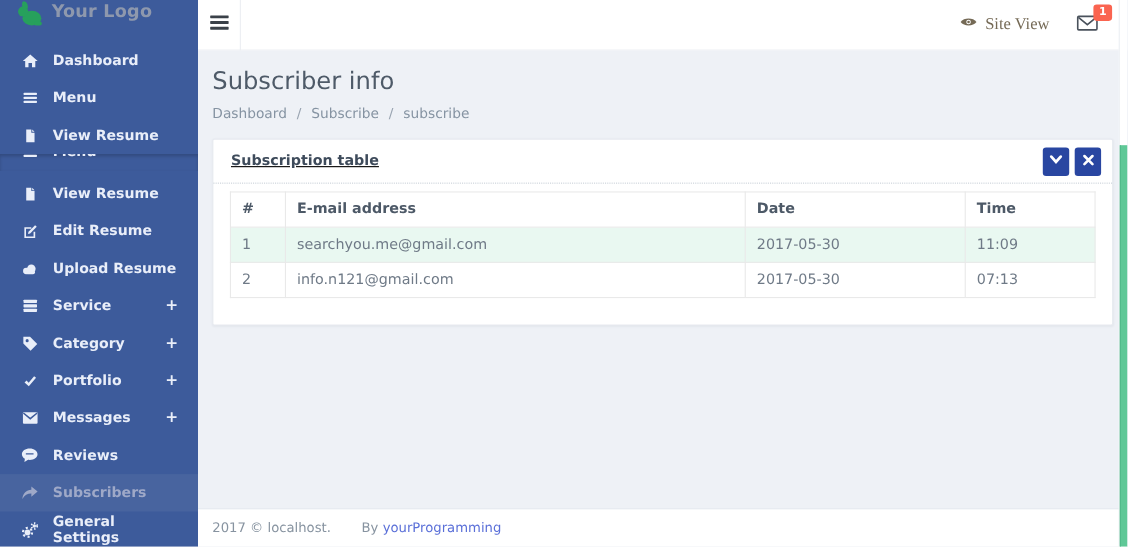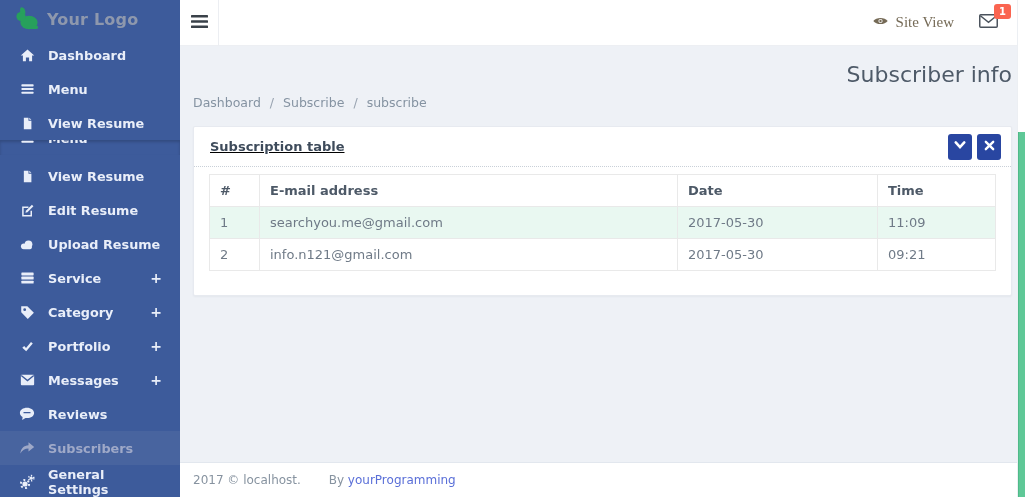--- a/index.html
+++ b/index.html
@@ -5,21 +5,21 @@
   * { box-sizing: border-box; margin: 0; padding: 0; }
   html,body { width:1025px; height:497px; }
   body {
     font-family: "DejaVu Sans","Liberation Sans",sans-serif;
     background: var(--color-content-bg,#eef1f6);
     position: relative; overflow: hidden; font-size: 13px;
   }
   
   .sidebar { position:absolute; left:0; top:0; width:180px; height:497px;
     background: var(--color-sidebar-bg,#3d5b9b); z-index:5; }
-  .logo { height:38px; display:flex; align-items:center; padding-left:14px; gap:7px; }
+  .logo { height:38px; display:flex; align-items:flex-start; padding-left:14px; gap:7px; }
   .logo-text { color:#8e98ad; font-weight:bold; font-size:16px; letter-spacing:.2px; }
   .nav-item { height:34px; display:flex; align-items:center; padding:0 18px 0 19px;
     color:#e9eef9; font-size:12.8px; font-weight:600; gap:13px; cursor:pointer; }
   .nav-item .nav-ico { width:16px; height:16px; flex:0 0 16px; display:flex;
     align-items:center; justify-content:center; }
   .nav-item svg { display:block; }
   .nav-item .plus { margin-left:auto; font-weight:bold; font-size:14px; }
   .nav-item.active { background: var(--color-sidebar-active-bg,#48649f); color:#9fa9c8; }
   .nav-clip { height:15px; overflow:hidden; box-shadow: inset 0 2px 3px rgba(0,0,0,.18); }
   .nav-clip .nav-item { margin-top:-19px; }
@@ -37,21 +37,21 @@
     color:#fff; font-size:10px; line-height:1; padding:3px 5px 2px; border-radius:3px; font-weight:bold; }
   .user-wrap { display:flex; align-items:center; gap:8px; cursor:pointer; }
   .avatar { width:26px; height:26px; border-radius:4px; overflow:hidden; flex:0 0 26px; }
   .user-name { color:#3f4752; font-size:13.5px; }
   .caret { width:0; height:0; border-left:4px solid transparent; border-right:4px solid transparent;
     border-top:5px solid #4a525c; margin-top:2px; }
   
   .main { position:absolute; left:180px; top:46px; right:0; bottom:0;
     display:flex; flex-direction:column; background:var(--color-content-bg,#eef1f6); }
   .page-head { padding:16px 13px 10px; }
-  .page-title { font-size:22px; font-weight:400; color:#4e5a68;text-align:right; }
+  .page-title { font-size:22px; font-weight:400; color:#4e5a68; }
   .breadcrumb { margin-top:8px; font-size:12.5px; color:#8593a2; display:flex; gap:9px; }
   .breadcrumb .sep { color:#98a3b0; }
   .content { flex:1; padding:6px 13px; }
   .card { background:#fff; border:1px solid #e7eaf0; border-radius:2px;
     box-shadow:0 1px 2px rgba(40,50,70,.05); max-width:825px; }
   .card-head { display:flex; align-items:center; height:40px; padding:0 10px 0 16px;
     border-bottom:1px dotted #c9d0d8;text-decoration:underline; }
   .card-title { font-size:13px; font-weight:bold; color:#3e4b5b; }
   .card-tools { margin-left:auto; display:flex; gap:5px; }
   .cbtn { width:24px; height:26px; border:none; background:var(--color-button-blue,#2946a1);
@@ -312,21 +312,21 @@
             <tr class="highlight">
               <td>1</td>
               <td>searchyou.me@gmail.com</td>
               <td>2017-05-30</td>
               <td>11:09</td>
             </tr>
             <tr>
               <td>2</td>
               <td>info.n121@gmail.com</td>
               <td>2017-05-30</td>
-              <td>09:21</td>
+              <td>07:13</td>
             </tr>
           </tbody>
         </table>
       </div>
     </div>
   </div>
 
   <div class="footer">
     <span>2017 © localhost.</span>
     <span class="by">By</span>

